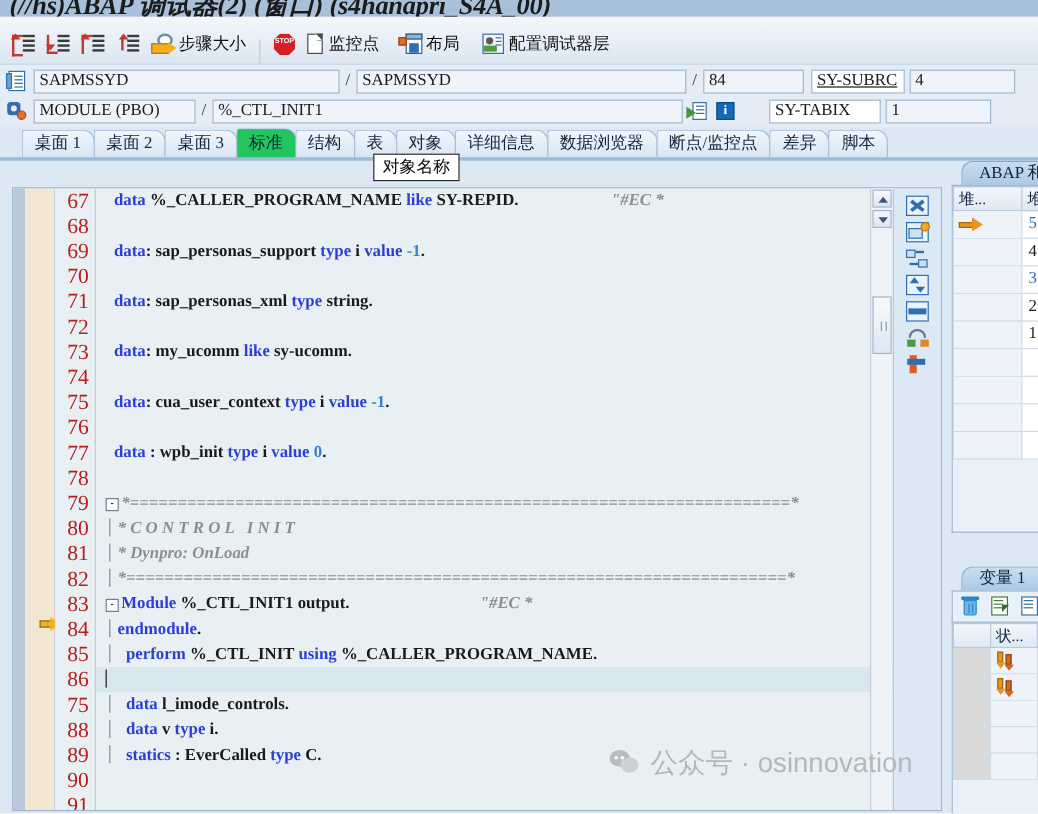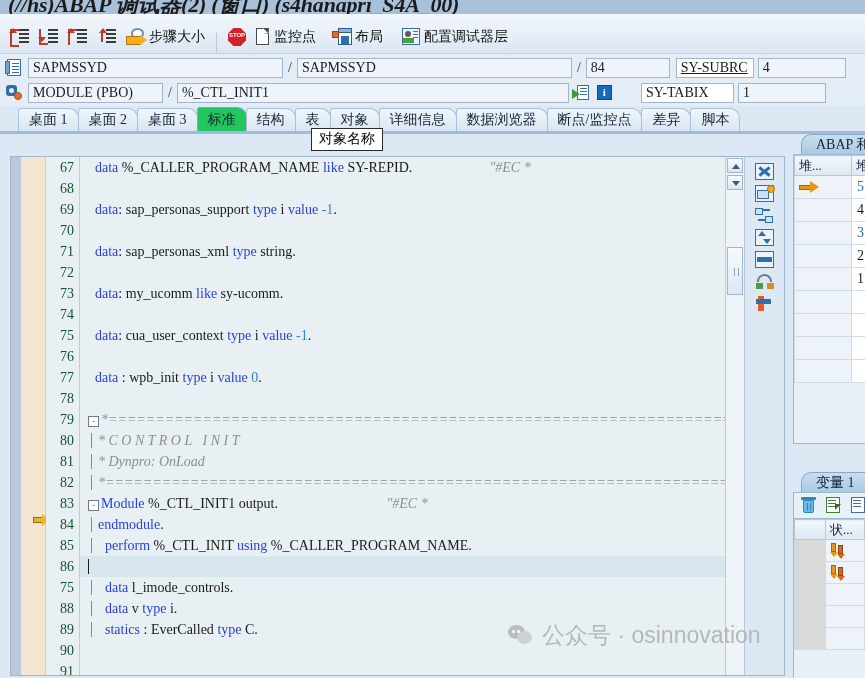--- a/index.html
+++ b/index.html
@@ -282,28 +282,28 @@
   }
   .codebody {
     position: absolute; left: 69px; top: 0; right: 40px; height: 100%;
     background: #e8f0f3;
   }
   .ln-row {
     height: 21px; line-height: 21px;
     font-family: "Liberation Serif", serif; font-size: 14px;
   }
   .num {
-    text-align: right; padding-right: 5px; color: #14532d;
+    text-align: right; padding-right: 5px; color: #b91c1c;
     height: 21px; line-height: 21px;
-    font-family: "Liberation Serif", serif; font-size: 14px;
+    font-family: "Liberation Serif", serif; font-size: 18px;
   }
   .code {
     white-space: pre; padding-left: 8px; color: #1a1a1a;
     height: 21px; line-height: 21px;
-    font-family: "Liberation Serif", serif; font-size: 14px;
+    font-family: "Liberation Serif", serif; font-size: 14px; font-weight: bold;
   }
   .code.hl { background: #d8e6ee; }
   .kw { color: #2a3fd8; }
   .cm { color: #8e8e8e; font-style: italic; }
   .num-lit { color: #3a7fd0; }
   .fold {
     display: inline-block; width: 9px; height: 9px;
     border: 1px solid #6f7d8a; background: #fff; color: #333;
     font-size: 8px; line-height: 7px; text-align: center;
     margin-right: 2px; vertical-align: 1px;

